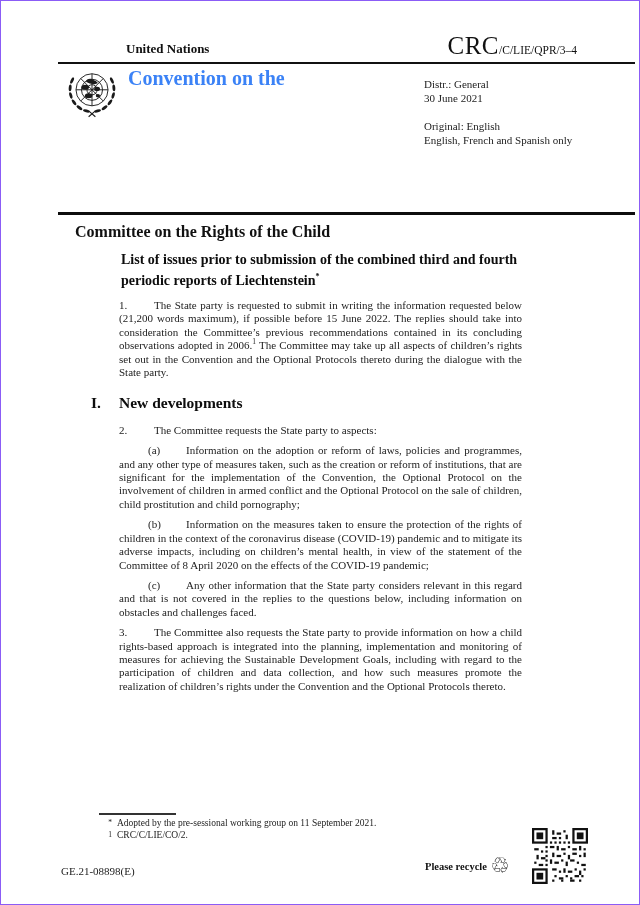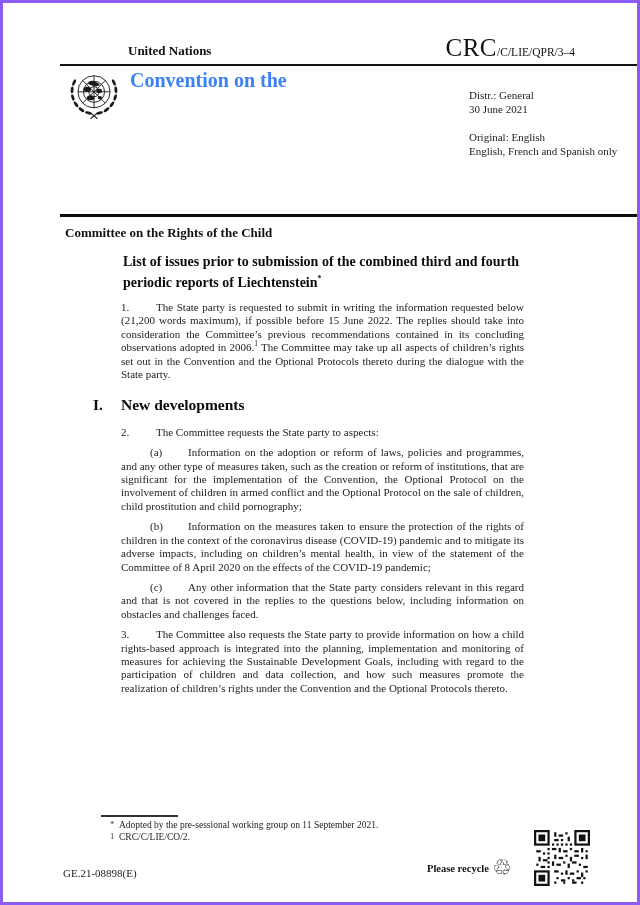--- a/index.html
+++ b/index.html
@@ -1,36 +1,36 @@
 <!DOCTYPE html>
 <html><head>
 <meta charset="utf-8">
 <style>
   html,body { margin:0; padding:0; background:#fff; }
   .page {
     position:relative; width:640px; height:905px; background:#ffffff;
     font-family:"Liberation Serif","DejaVu Serif",serif; color:#1a1a1a;
-    overflow:hidden; box-sizing:border-box; border:3px solid #8b5cf6;
+    overflow:hidden; box-sizing:border-box; border:1px solid #8b5cf6;
   }
   .abs { position:absolute; }
 
   
   .un-label { left:125px; top:40px; font-size:13px; font-weight:bold; color:#111; }
   .doc-symbol { right:62px; top:31px; text-align:left; white-space:nowrap; color:#111; }
   .sym-main { font-size:25px; letter-spacing:0.5px; }
   .sym-suffix { font-size:11.5px; }
   .rule-top { left:57px; top:61px; width:577px; height:2px; background:#111; }
   .emblem { left:64px; top:64px; width:54px; height:60px; }
   .conv-title { left:127px; top:66px; font-size:20px; line-height:23px; font-weight:bold; color:#3b82f6; }
-  .meta { left:423px; top:85px; font-size:11px; line-height:14px; color:#222;margin-left:43px; }
+  .meta { left:423px; top:76px; font-size:11px; line-height:14px; color:#222; }
   .meta-gap { margin-top:14px; }
 
   
   .rule-main { left:57px; top:211px; width:577px; height:3px; background:#0d0d0d; }
-  .committee { left:62px; top:222px; font-size:13px; font-weight:bold; color:#111;text-align:center; }
+  .committee { left:74px; top:222px; font-size:16px; font-weight:bold; color:#111;text-align:center; }
   .doc-title { left:120px; top:250px; width:400px; font-size:14px; line-height:17px; font-weight:bold; color:#0d0d0d; margin:0; }
   .doc-title sup { font-size:8px; }
 
   
   .body { left:118px; top:298px; width:403px; font-size:11px; line-height:13.4px; text-align:justify; color:#222; }
   .body p { margin:0 0 7px 0; }
   .pnum { display:inline-block; width:35px; }
   .sub { text-indent:29px; }
   .subnum { display:inline-block; width:38px; text-indent:0; }
   sup.ref { font-size:7.5px; line-height:0; }

